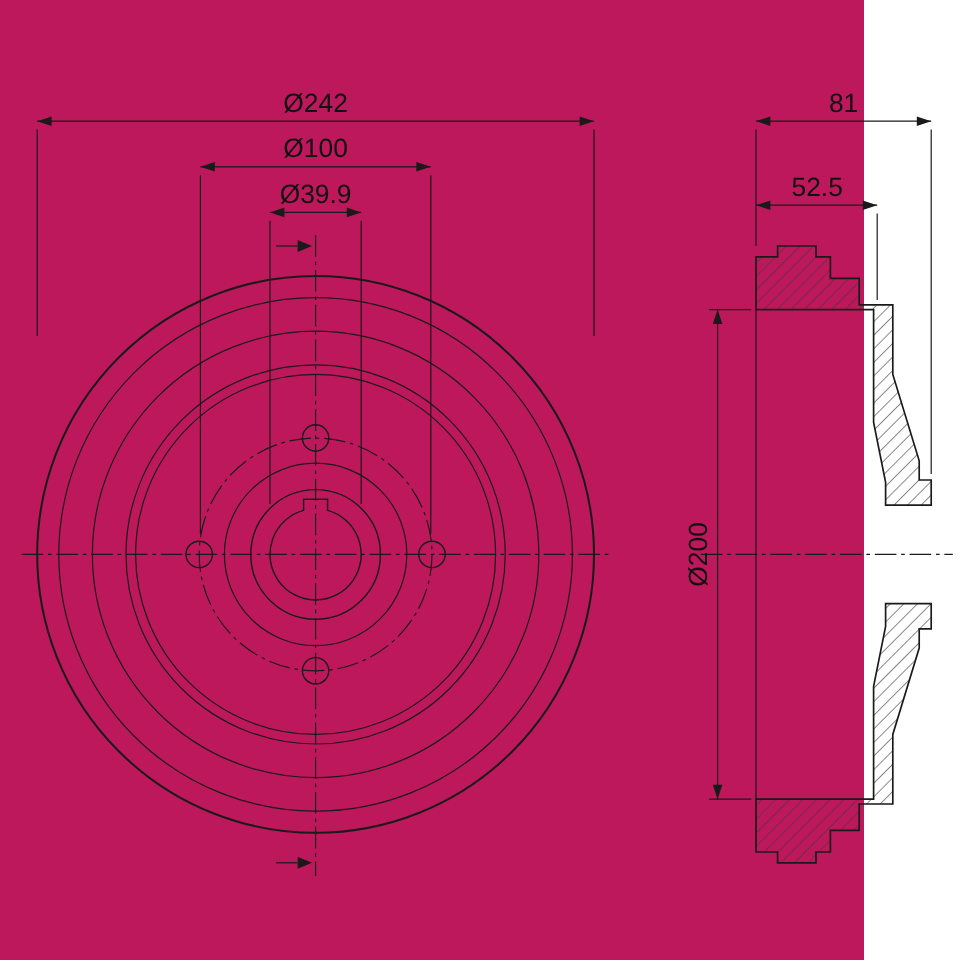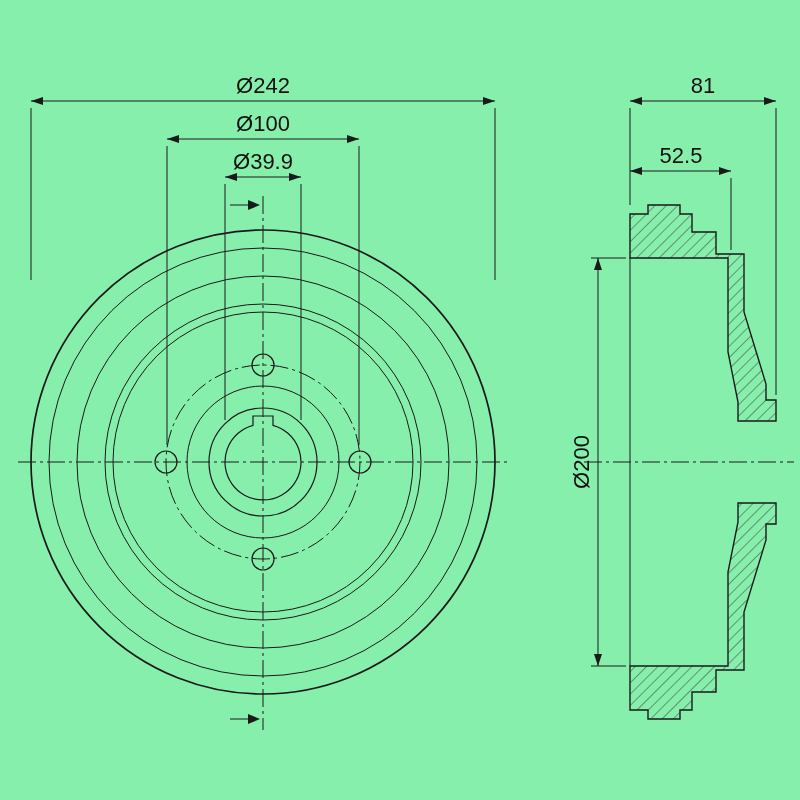--- a/index.html
+++ b/index.html
@@ -5,23 +5,23 @@
   html, body {
     margin: 0;
     padding: 0;
     background: #ffffff;
     width: 800px;
     height: 800px;
     overflow: hidden;
     font-family: "Liberation Sans", sans-serif;
   }
   .drawing-wrap {
-    width: 800px;
+    width: 720px;
     height: 800px;
-    background: #86efac;
+    background: #be185d;
   }
   svg text {
     font-family: "Liberation Sans", sans-serif;
     font-size: 22px;
     fill: #111111;
   }
   .outline  { fill: none; stroke: #1a1a1a; }
   .thick    { stroke-width: 1.7; }
   .med      { stroke-width: 1.2; }
   .thin     { stroke-width: 1; }

